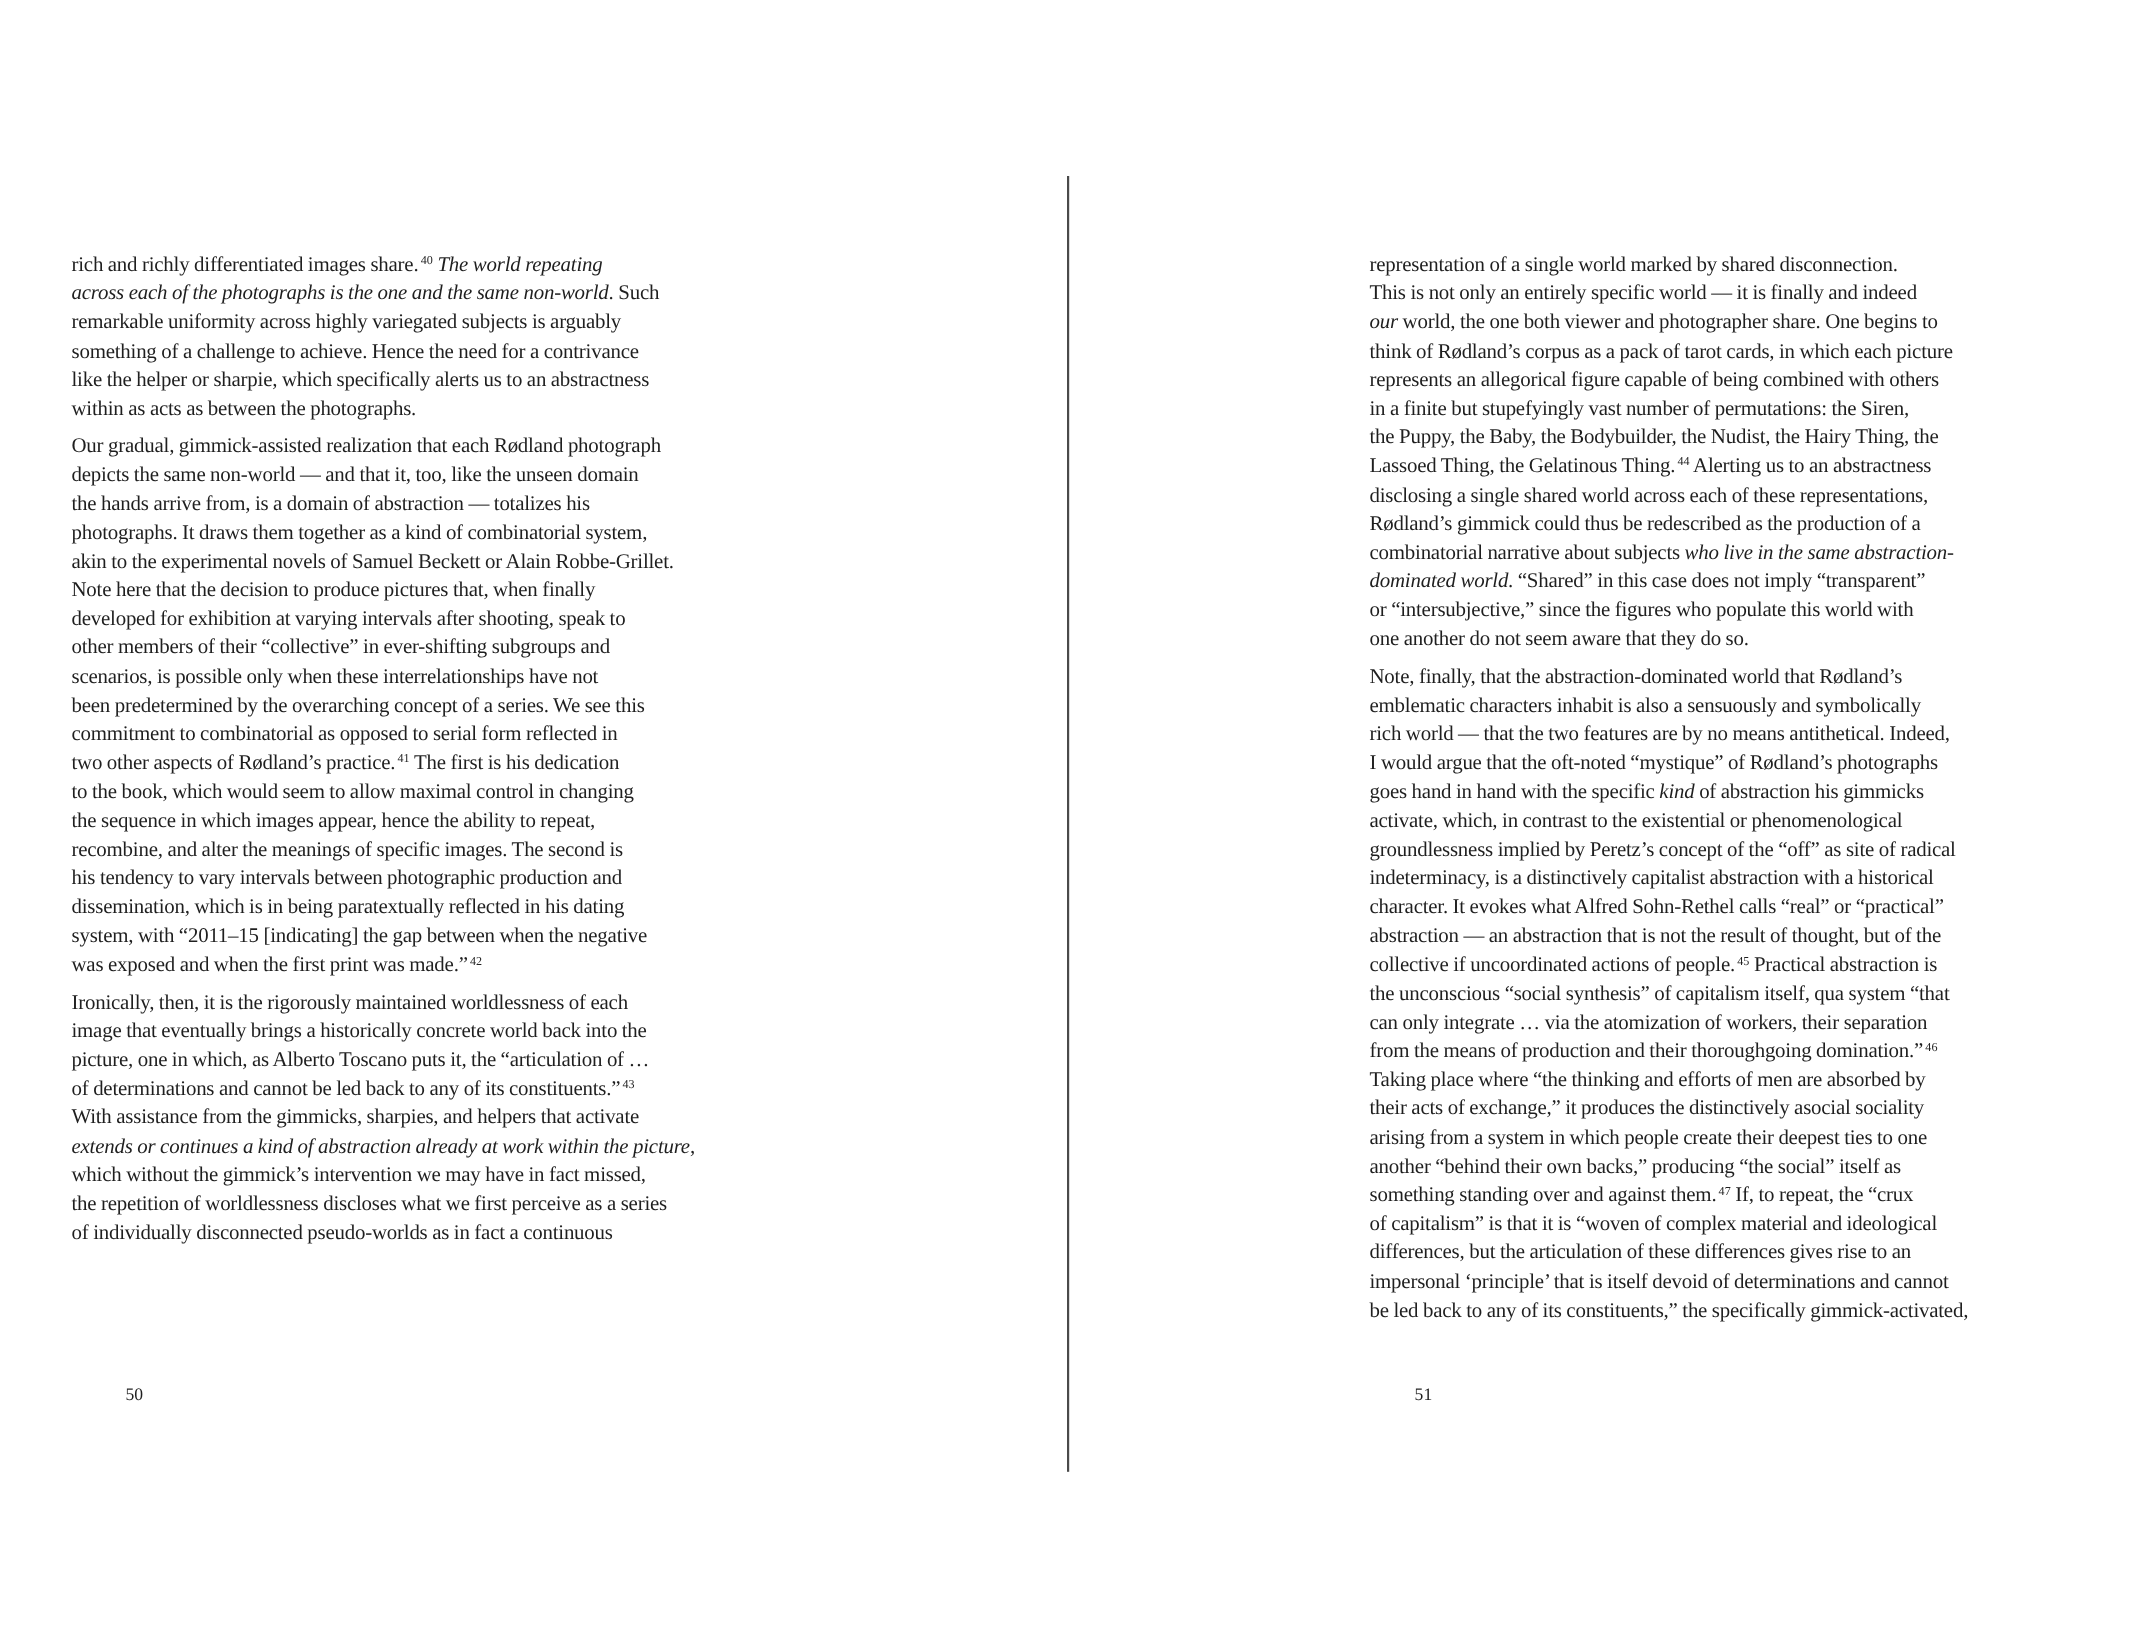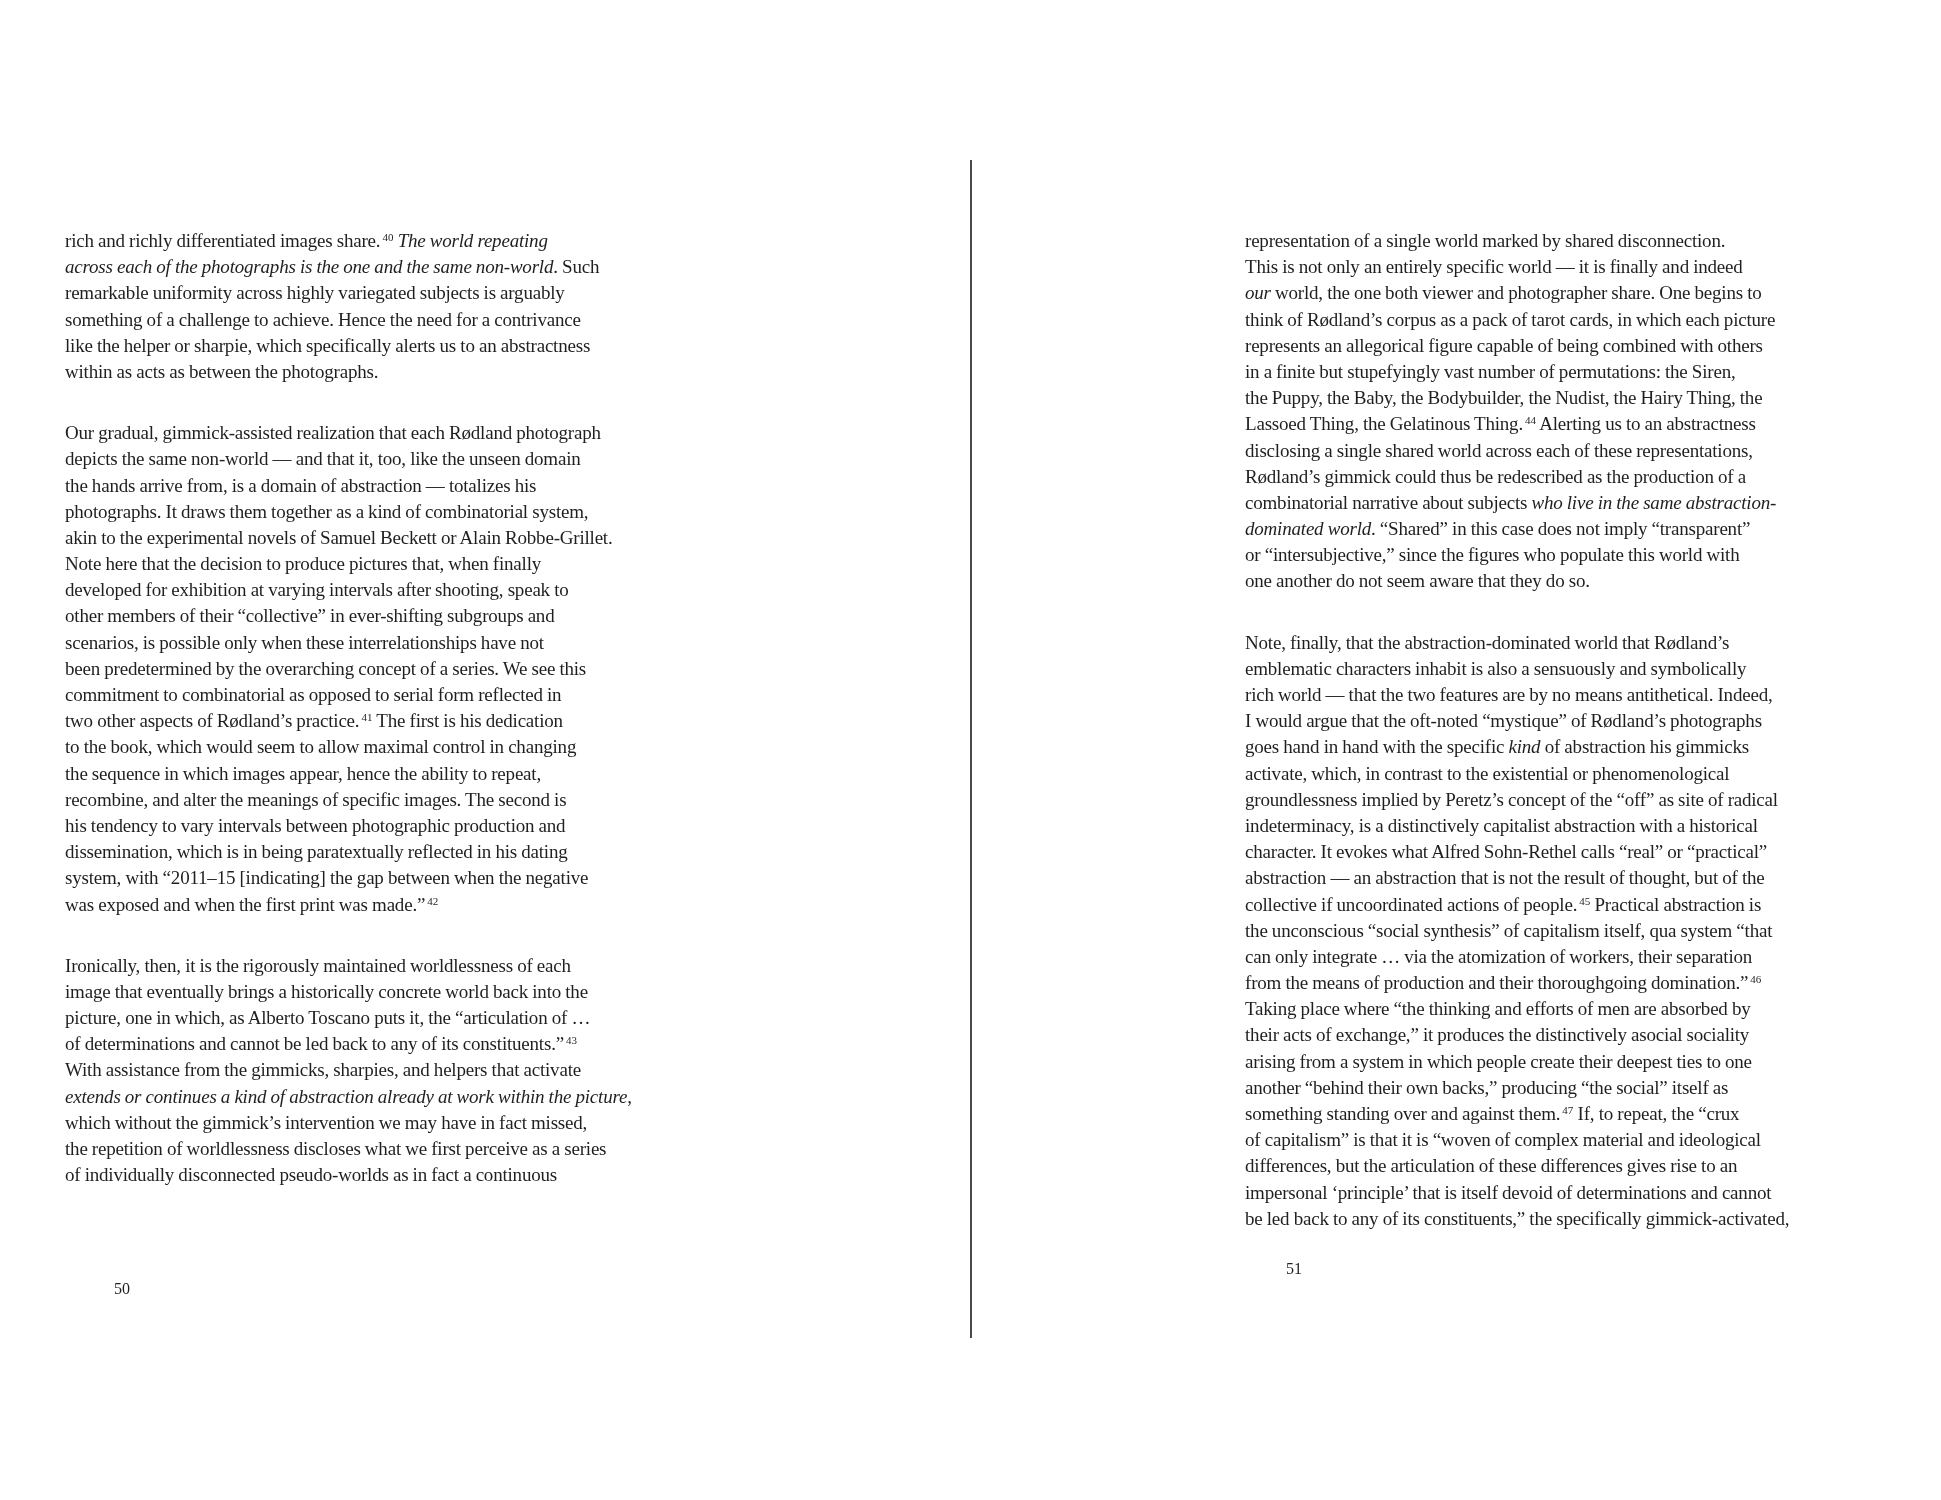--- a/index.html
+++ b/index.html
@@ -19,21 +19,21 @@
     position: absolute;
     top: 228px;
     width: 700px;
     font-size: 19px;
     line-height: 26.2px;
     letter-spacing: -0.2px;
     word-spacing: -0.3px;
   }
   #left-col  { left: 65px; }
   #right-col { left: 1245px; }
-  .para + .para { margin-top: 35px; }
+  .para + .para { margin-top: 8px; }
   .line {
     white-space: nowrap;
     height: 26.2px;
   }
   .line em { font-style: italic; }
   .line sup {
     font-size: 11px;
     line-height: 0;
     vertical-align: 6px;
     margin-left: 2px;
@@ -47,21 +47,21 @@
     height: 1178px;
     background: #4a4a4a;
   }
   .folio {
     position: absolute;
     top: 1259px;
     font-size: 16px;
     line-height: 20px;
     color: #1f1f1f;
   }
-  #folio-left  { left: 114px; margin-top: 20px; }
+  #folio-left  { left: 114px; }
   #folio-right { left: 1286px; }
 </style>
 </head>
 <body>
 
 <div class="text-col" id="left-col">
     <div class="para">
       <div class="line">rich and richly differentiated images share.<sup>40</sup> <em>The world repeating</em></div>
       <div class="line"><em>across each of the photographs is the one and the same non-world</em>. Such</div>
       <div class="line">remarkable uniformity across highly variegated subjects is arguably</div>

